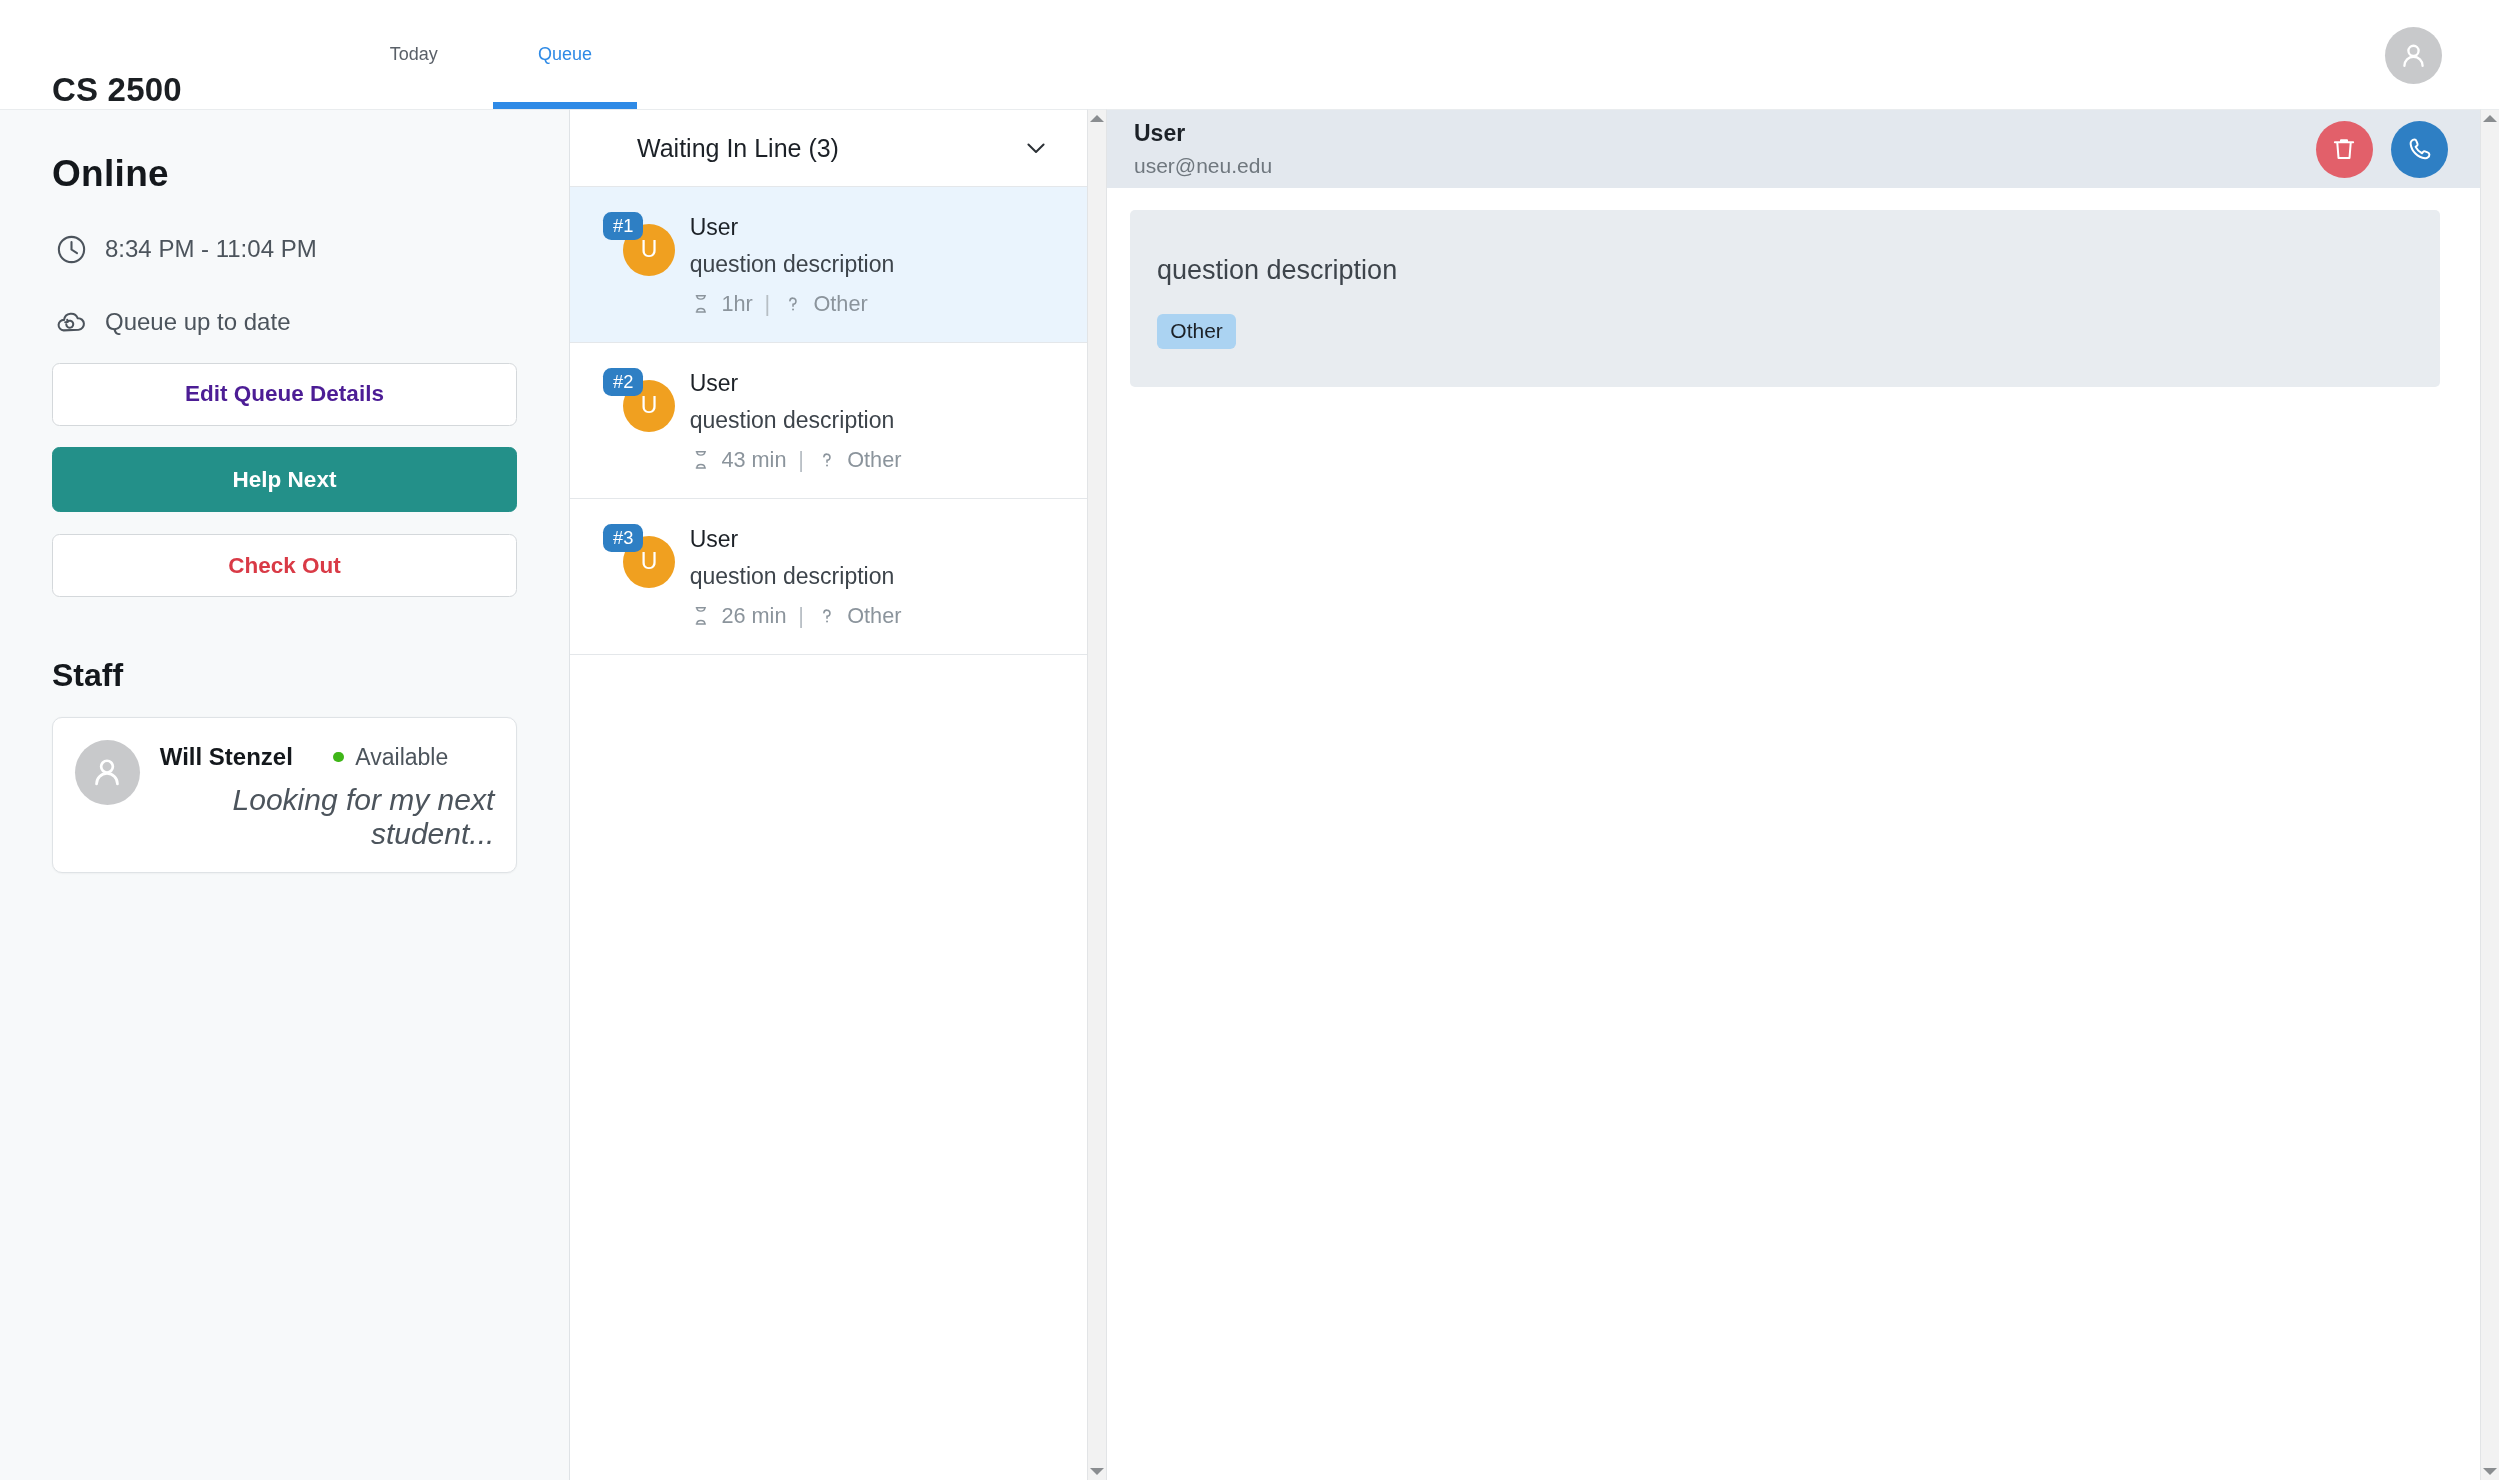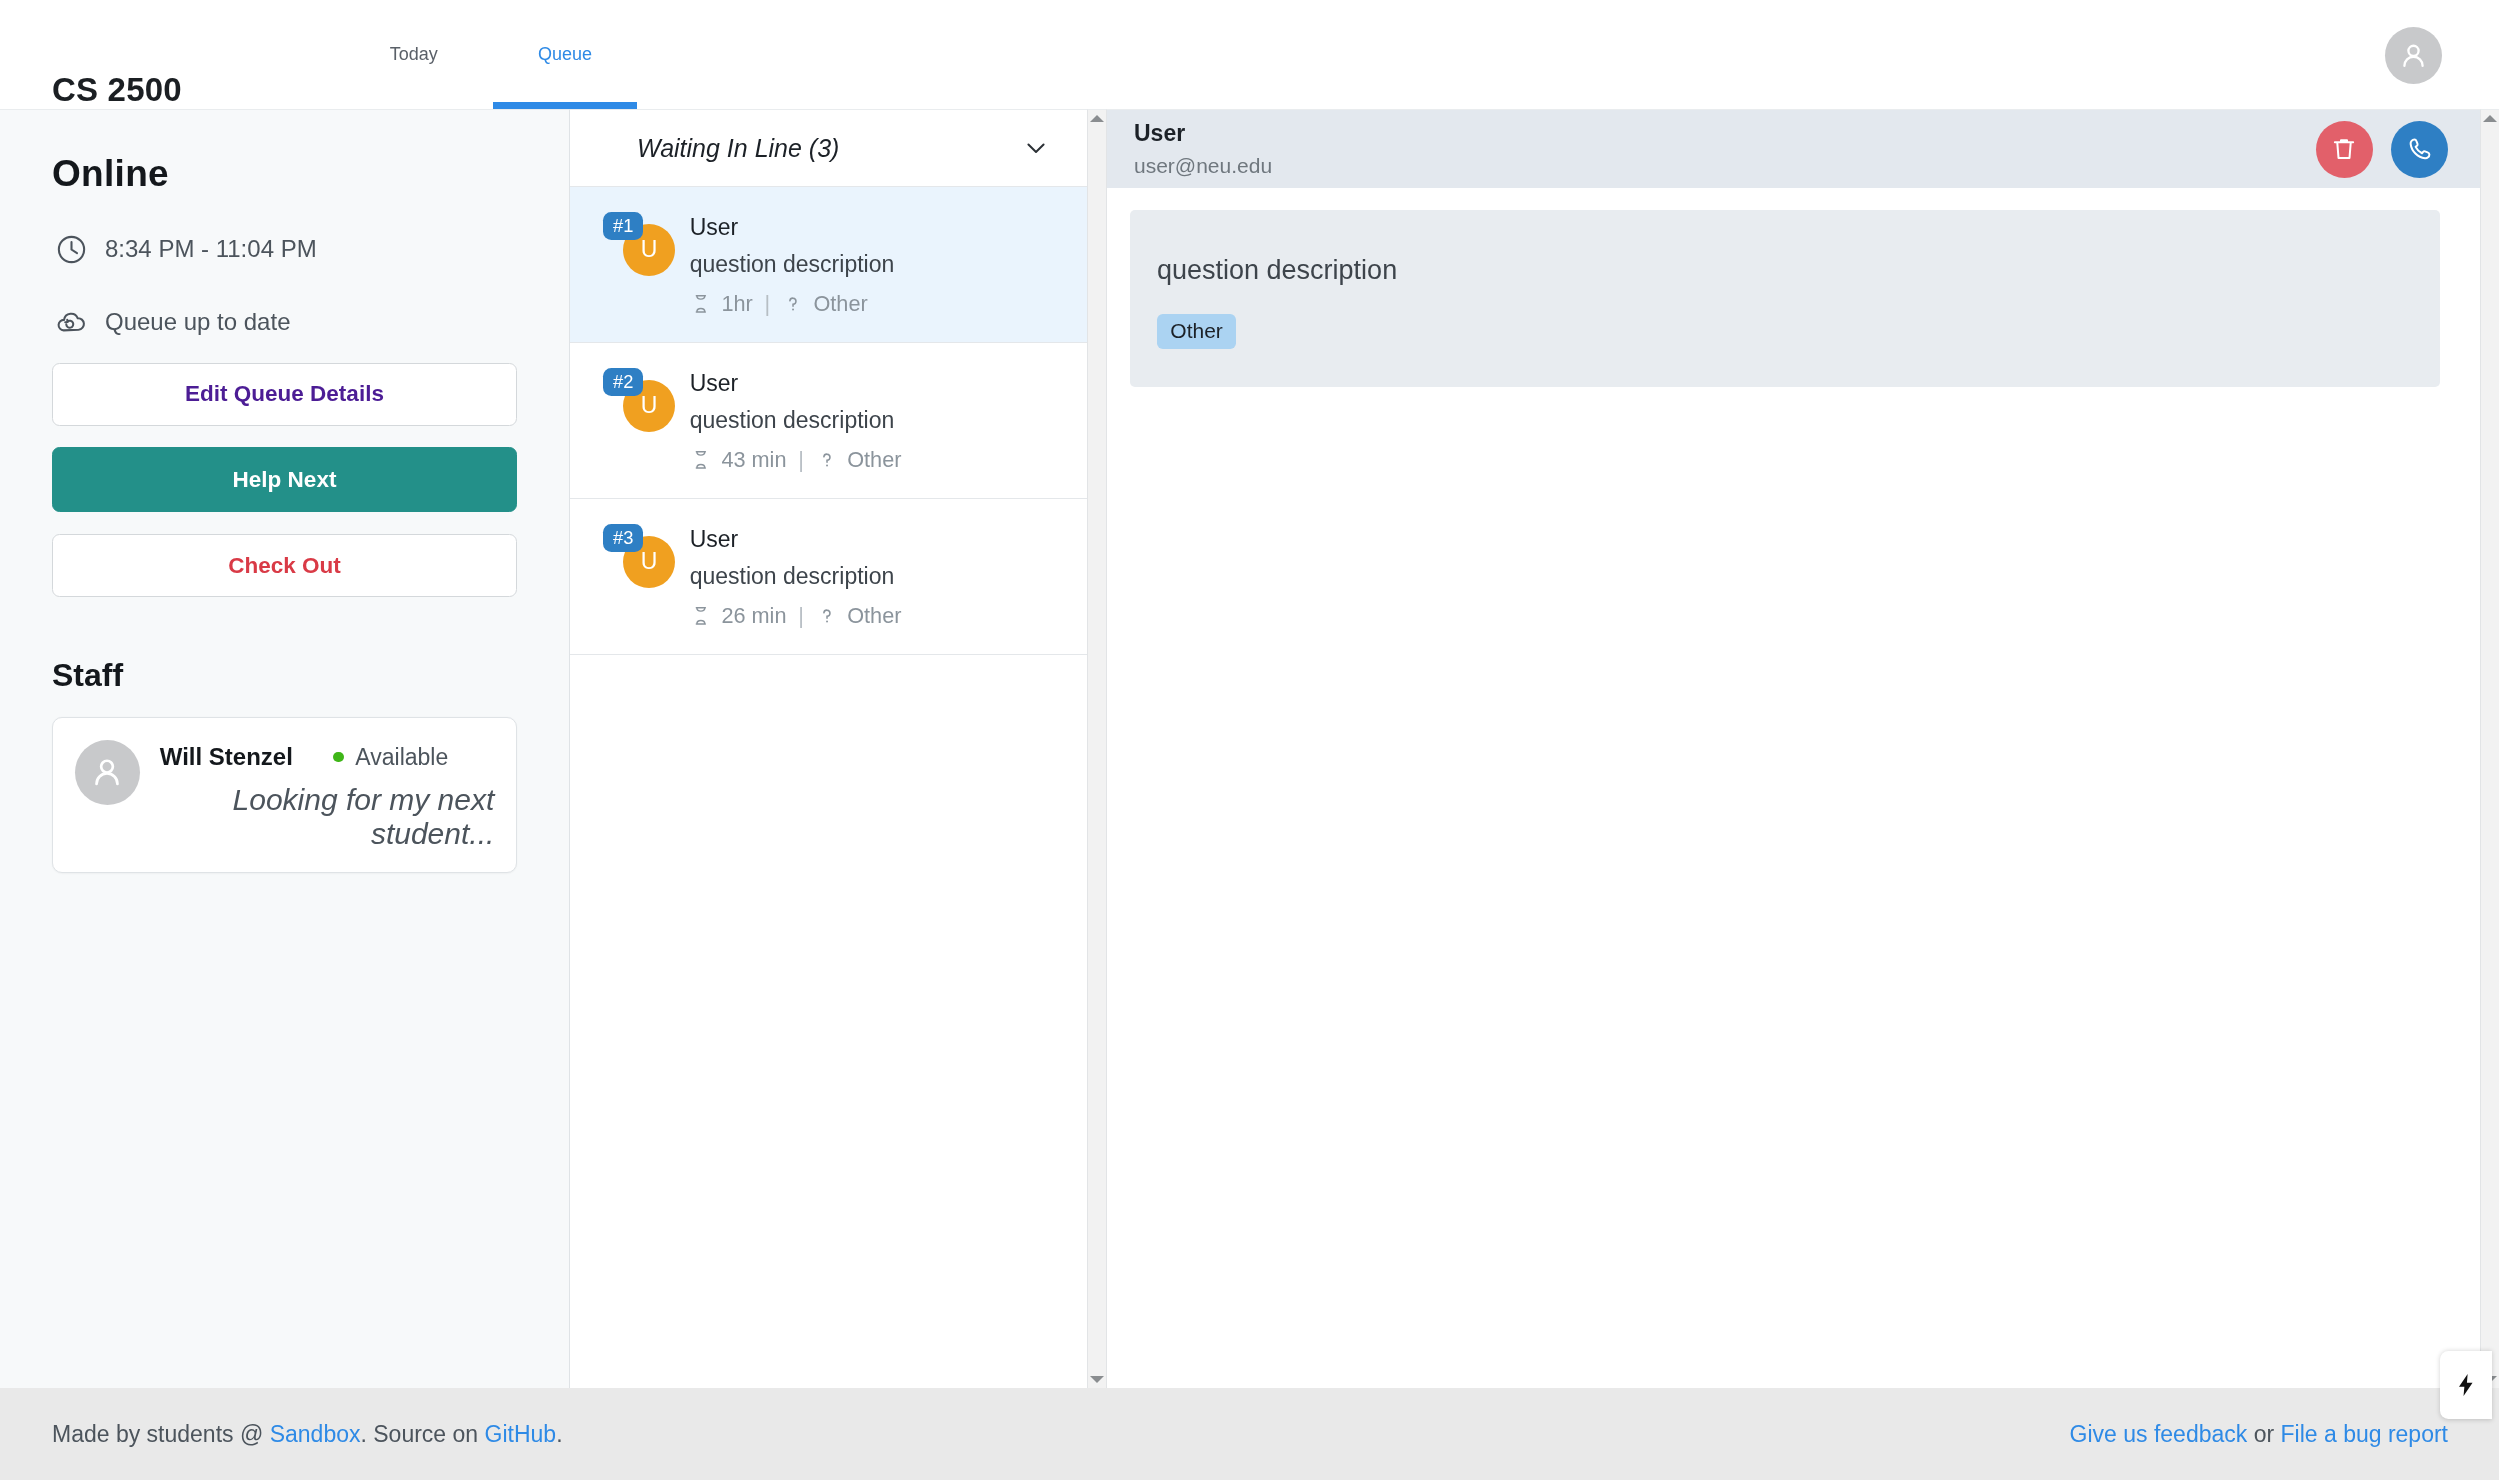--- a/index.html
+++ b/index.html
@@ -80,21 +80,21 @@
   .queue-col {
     width: 517px; flex: 0 0 517px; background: #ffffff;
     border-top: 0.8px solid #e9ecee; display: flex; flex-direction: column; min-height: 0;
   }
   .queue-inner { flex: 1 1 auto; min-height: 0; position: relative; }
   .queue-header {
     height: 77px; display: flex; align-items: center; justify-content: space-between;
     padding: 0 37px 0 67px; border-bottom: 0.8px solid #e4e7ea; background: #ffffff;
     cursor: pointer;
   }
-  .queue-header-title { font-size: 25px; color: #1c2127; font-style: italic; }
+  .queue-header-title { font-size: 25px; color: #1c2127; }
   .chev { width: 28px; height: 28px; }
   .q-item {
     display: flex; padding: 25px 21.7px 25px 33px; border-bottom: 0.8px solid #e4e7ea;
     cursor: pointer; background: #ffffff;
   }
   .q-item.selected { background: #eaf4fd; }
   .q-avatar-wrap { position: relative; width: 75px; flex: 0 0 75px; padding-top: 6.7px; }
   .q-badge {
     position: absolute; left: 0; top: 0; background: #2e7fc4; color: #ffffff;
     font-size: 18.3px; border-radius: 8.3px; padding: 3.3px 10px; z-index: 2;
@@ -356,27 +356,14 @@
         </div>
       </div>
     </div>
 
     <div class="scrollbar">
       <span class="sb-arrow sb-up"></span>
       <span class="sb-arrow sb-down"></span>
     </div>
   </div>
 
-  <div class="footer">
-    <div>
-      <span>Made by students @ </span><a href="#">Sandbox</a><span>. Source on </span><a href="#">GitHub</a><span>.</span>
-    </div>
-    <div>
-      <a href="#">Give us feedback</a><span> or </span><a href="#">File a bug report</a>
-    </div>
-    <div class="fab">
-      <svg viewBox="0 0 24 24" width="28" height="28">
-        <path d="M13.4 2.5L6 13.4h4.6L9.9 21.5 17.6 10h-4.8z" fill="#111111"></path>
-      </svg>
-    </div>
-  </div>
 </div>
 
 
 </body></html>

